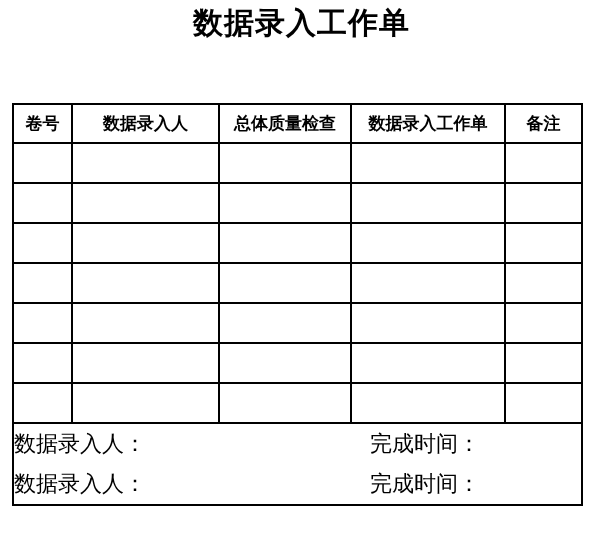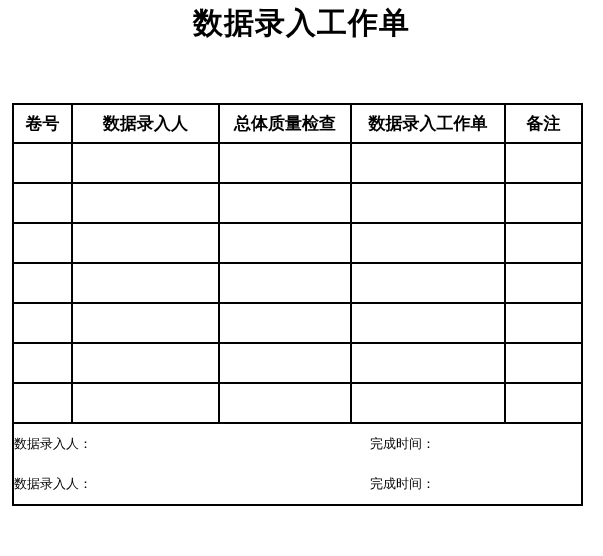--- a/index.html
+++ b/index.html
@@ -72,21 +72,21 @@
     height: 79px;
     vertical-align: top;
     padding: 2px 0 0 6px;
   }
   .footer-line {
     position: relative;
     height: 40px;
     display: flex;
     align-items: center;
     font-family: Liberation Serif, serif;
-    font-size: 13px;
+    font-size: 22px;
     white-space: nowrap;
   }
   .footer-time {
     position: absolute;
     left: 356px;
     top: 50%;
     transform: translateY(-50%);
   }
 </style>
 </head>

